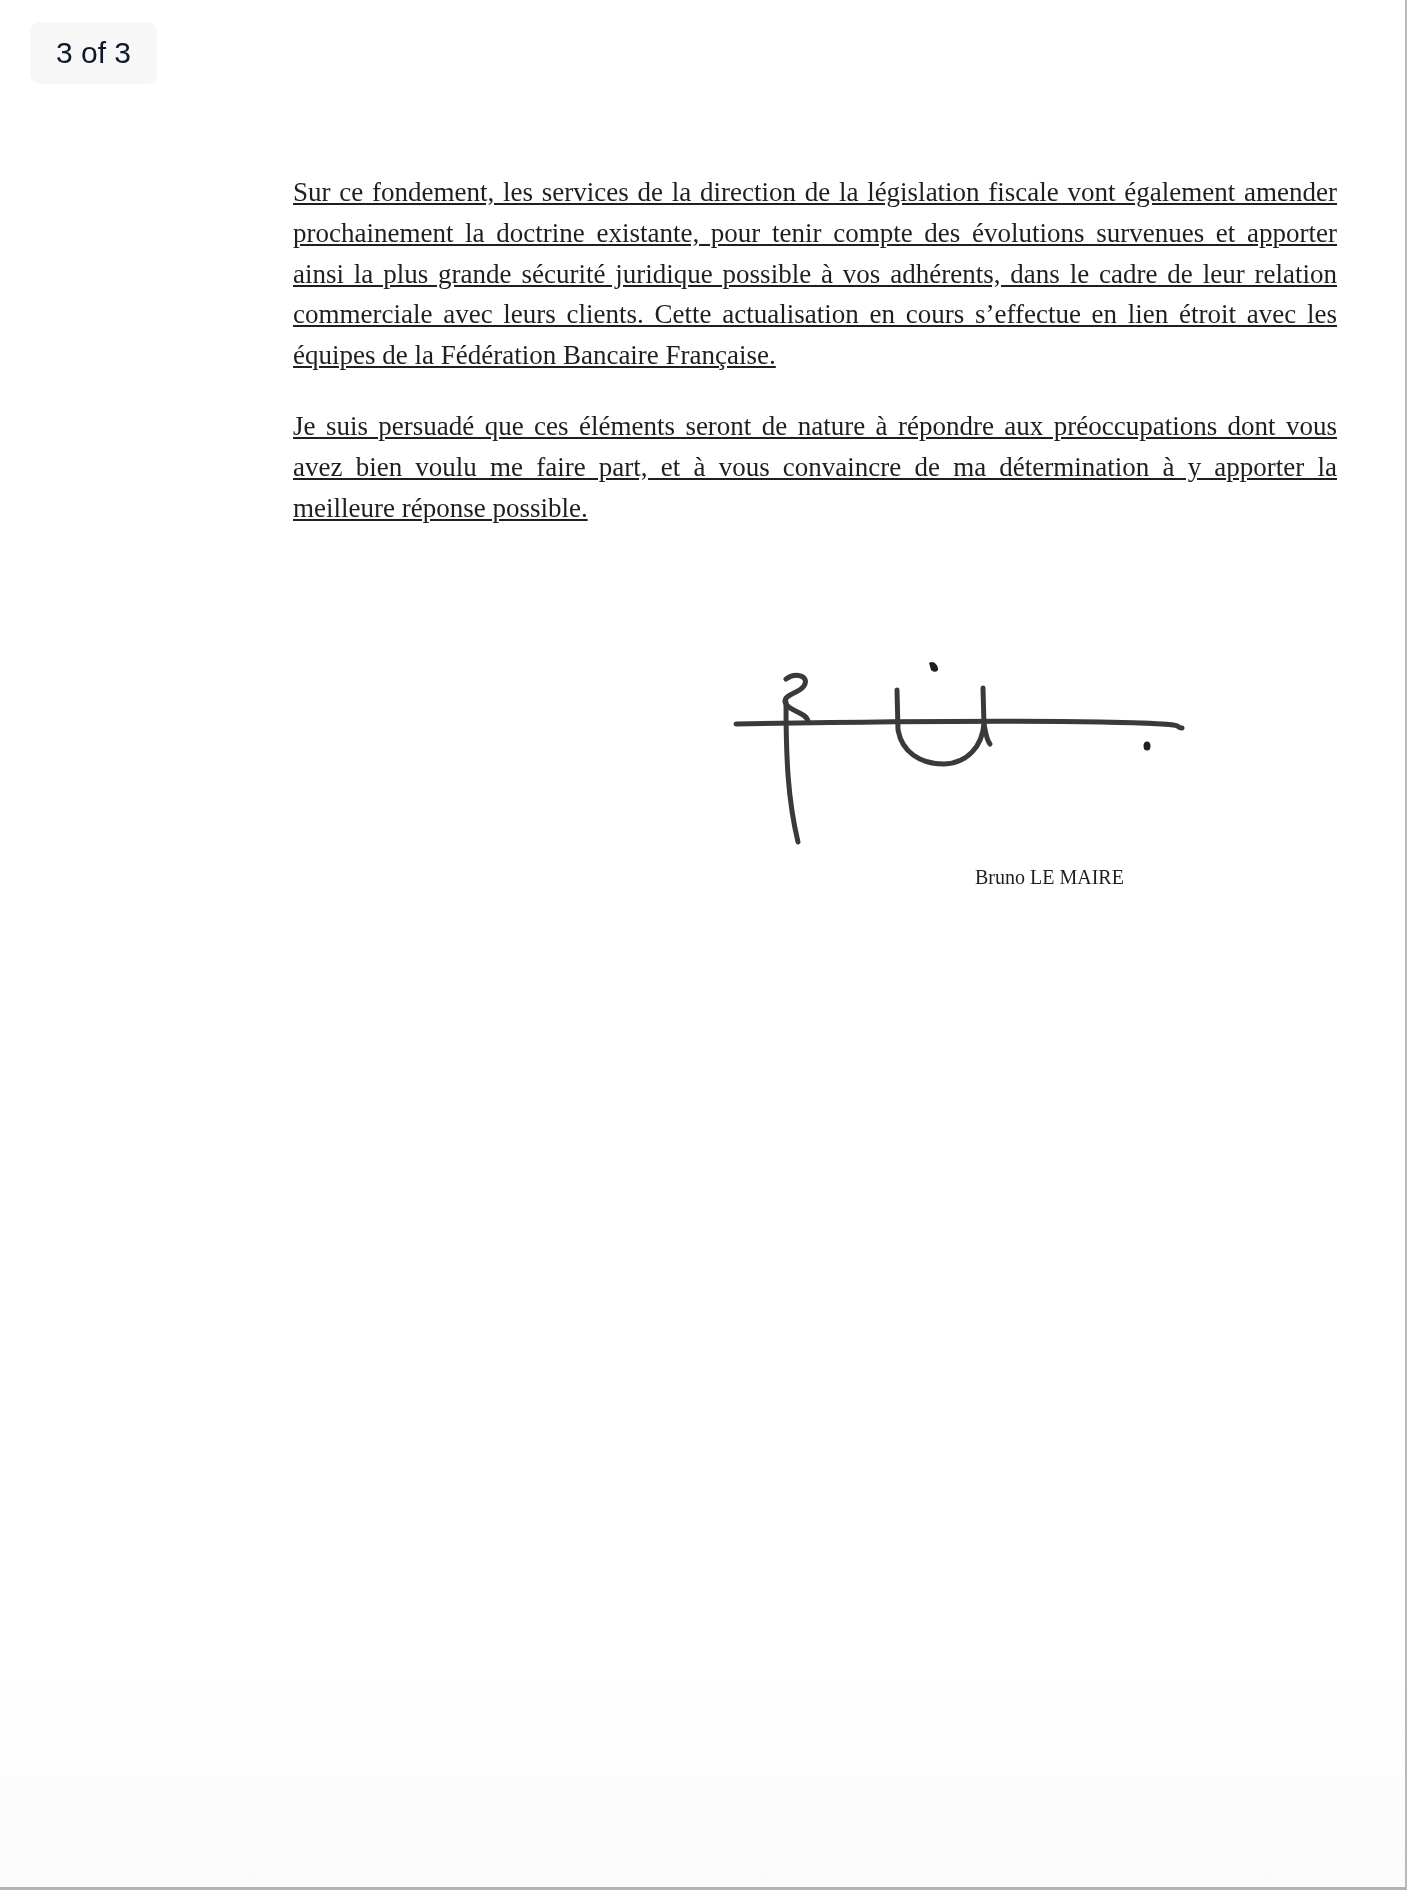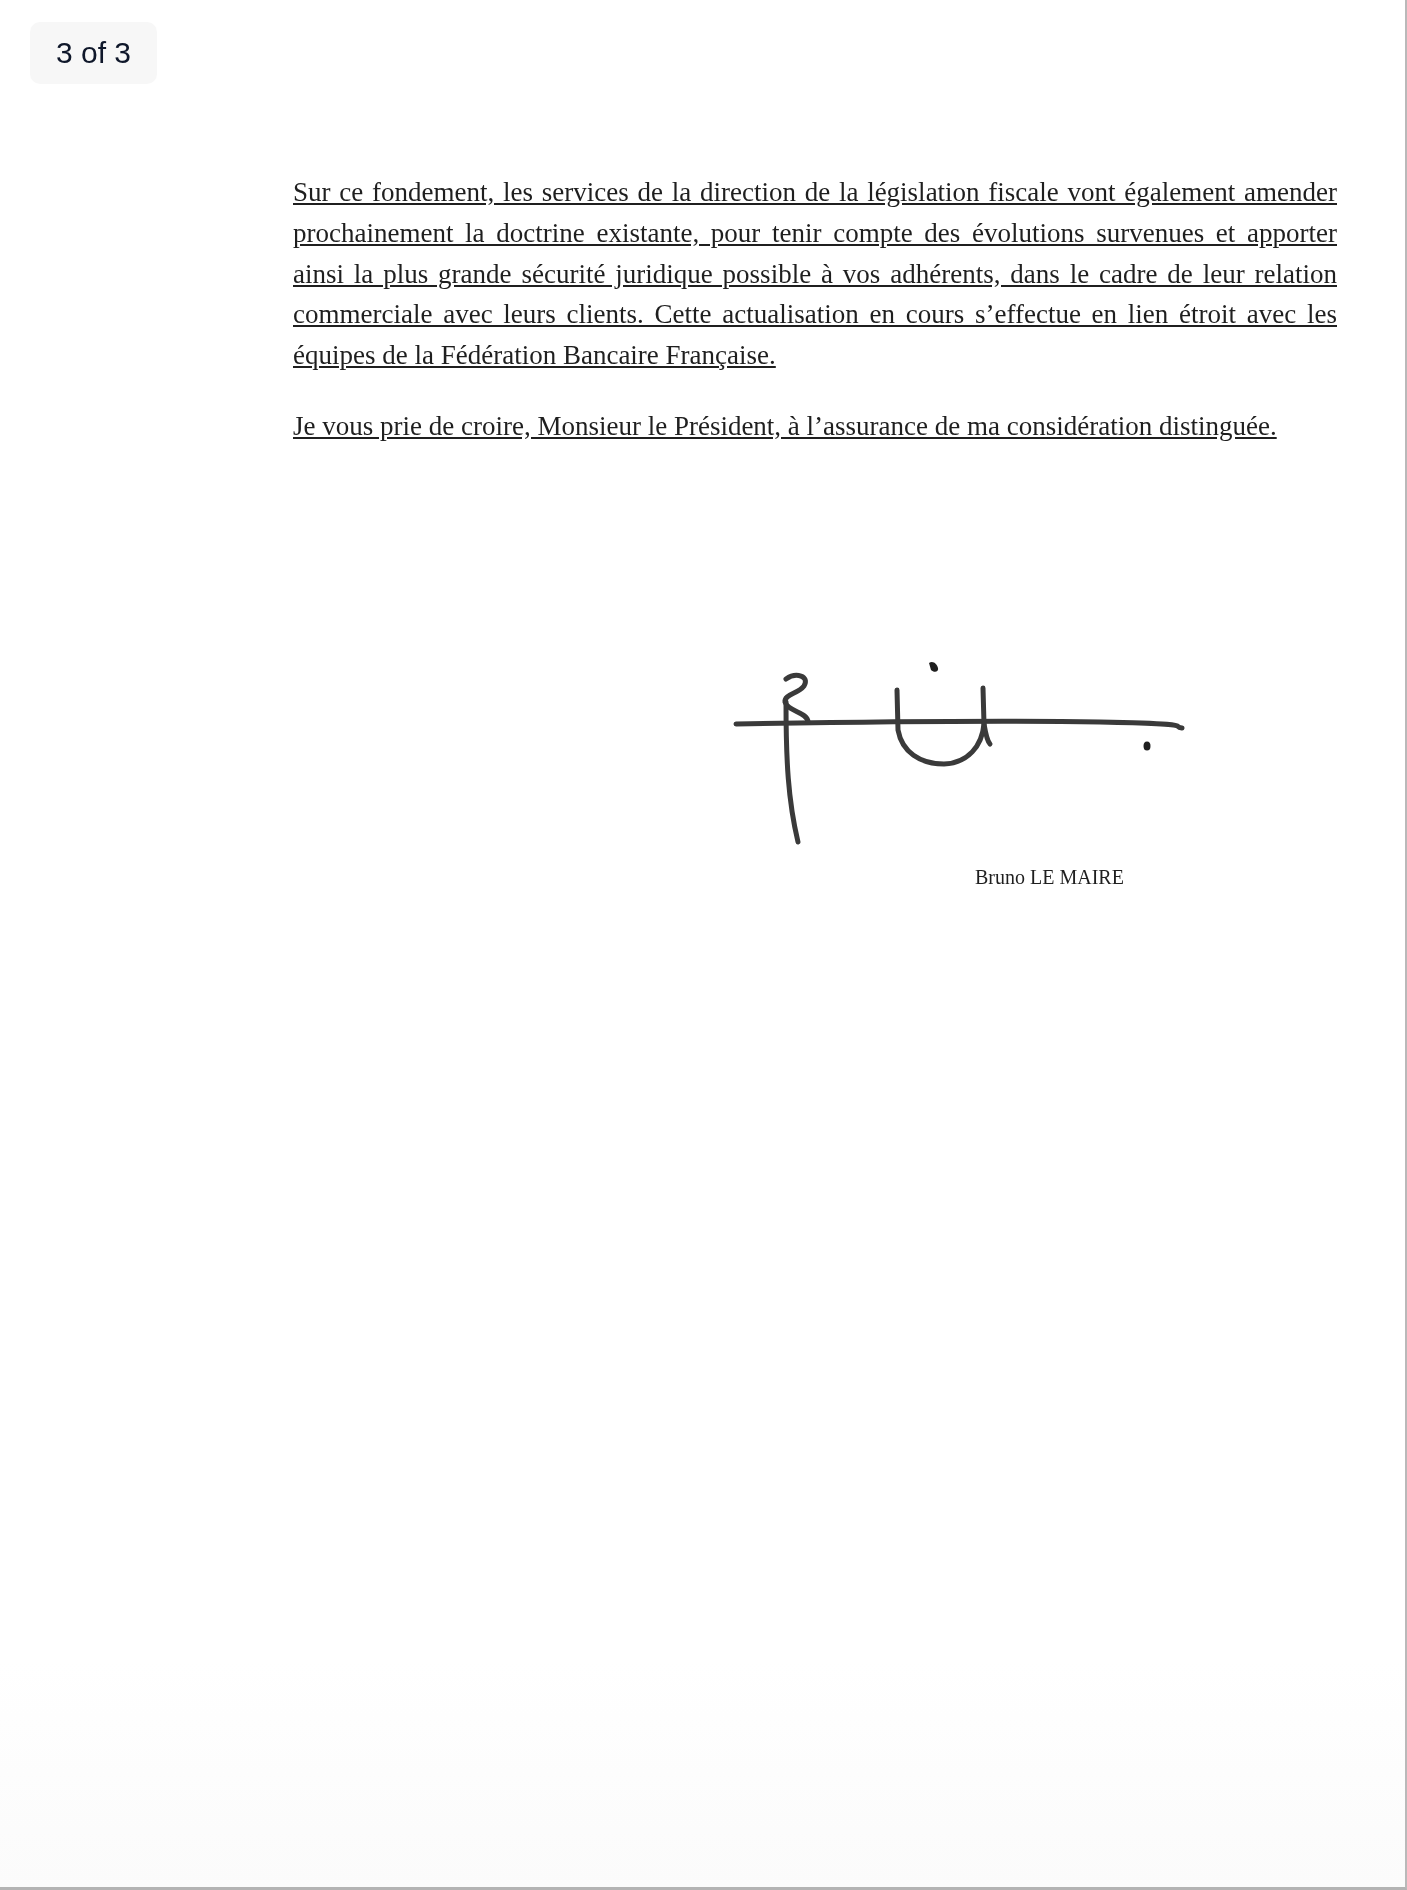--- a/index.html
+++ b/index.html
@@ -35,21 +35,21 @@
 <body>
 
 <div class="page">
 
   <div class="page-badge">
     <span>3 of 3</span>
   </div>
 
   <div class="letter">
     <p>Sur ce fondement, les services de la direction de la législation fiscale vont également amender prochainement la doctrine existante, pour tenir compte des évolutions survenues et apporter ainsi la plus grande sécurité juridique possible à vos adhérents, dans le cadre de leur relation commerciale avec leurs clients. Cette actualisation en cours s’effectue en lien étroit avec les équipes de la Fédération Bancaire Française.</p>
-    <p>Je vous prie de croire, Monsieur le Président, à l’assurance de ma considération distinguée.</p>
+    <p>Je suis persuadé que ces éléments seront de nature à répondre aux préoccupations dont vous avez bien voulu me faire part, et à vous convaincre de ma détermination à y apporter la meilleure réponse possible.</p>
   </div>
 
   <svg class="signature" viewBox="0 0 1407 1890" xmlns="http://www.w3.org/2000/svg">
     <g fill="none" stroke="#3a3a3a" stroke-width="5" stroke-linecap="round" stroke-linejoin="round">
 
       <path d="M736 724 C 850 722, 1000 720, 1100 722 S 1170 726, 1182 728"></path>
 
       <path d="M786 679 C 796 672, 810 676, 804 686 C 798 694, 784 694, 785 702 C 788 712, 808 712, 808 722"></path>
 
       <path d="M786 702 C 786 760, 788 800, 798 842"></path>

